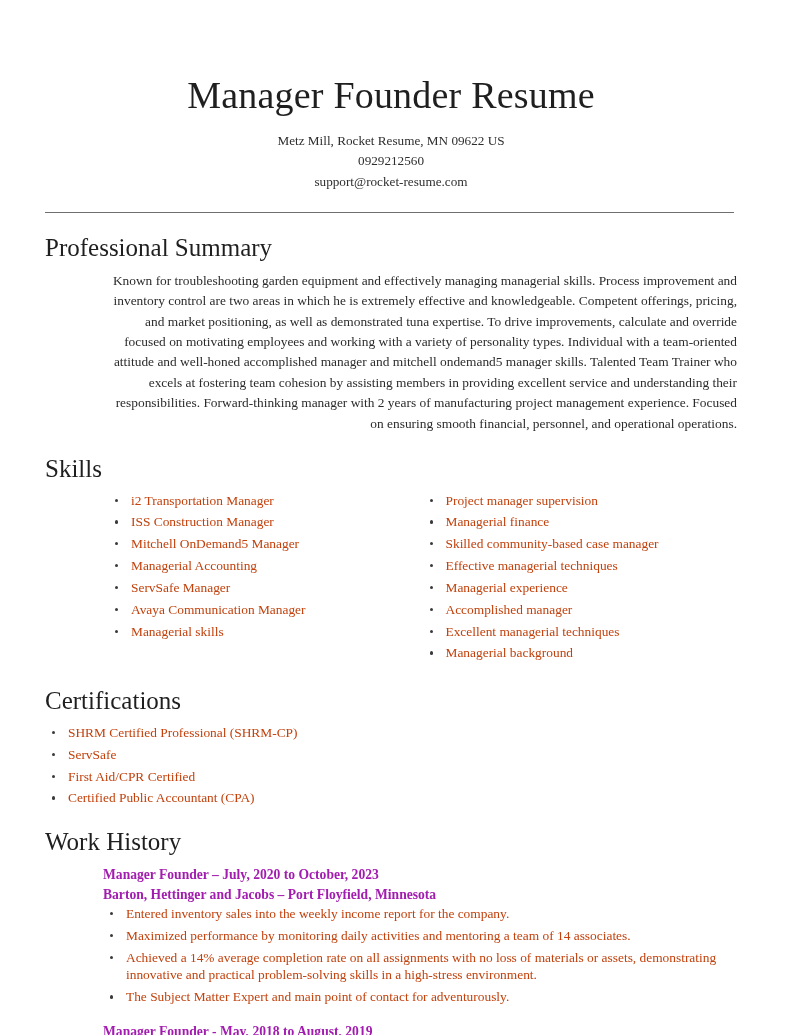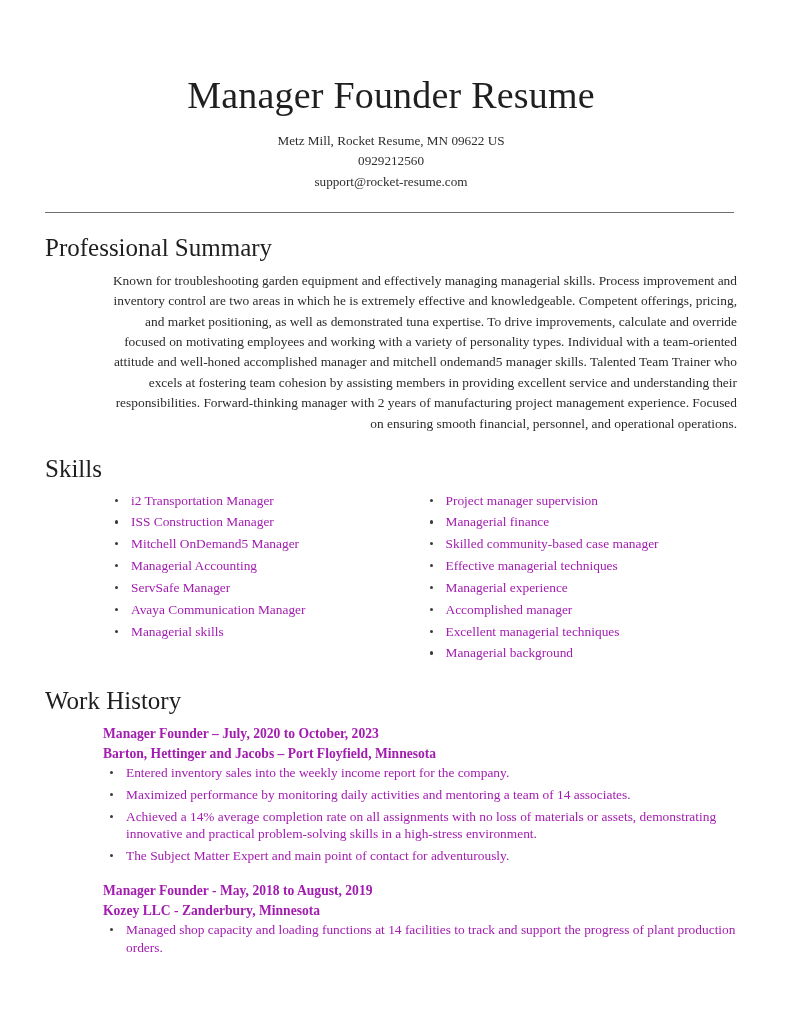--- a/index.html
+++ b/index.html
@@ -76,21 +76,21 @@
     list-style: none;
     margin: 0;
     padding: 0;
   }
   ul.bullets > li {
     position: relative;
     padding-left: 23px;
     font-size: 13.4px;
     line-height: 1.33;
     margin-bottom: 4px;
-    color: #a21caf;
+    color: #c2410c;
   }
   ul.bullets > li::before {
     content: "";
     position: absolute;
     left: 7px;
     top: 7px;
     width: 3.2px;
     height: 3.2px;
     border-radius: 50%;
     background: #3a3a3a;
@@ -175,20 +175,29 @@
           <li>Skilled community-based case manager</li>
           <li>Effective managerial techniques</li>
           <li>Managerial experience</li>
           <li>Accomplished manager</li>
           <li>Excellent managerial techniques</li>
           <li>Managerial background</li>
         </ul>
     </div>
   </div>
 
+  <div class="section">
+    <h2 class="section-heading">Certifications</h2>
+    <ul class="bullets certs-list" id="certs-list">
+        <li>SHRM Certified Professional (SHRM-CP)</li>
+        <li>ServSafe</li>
+        <li>First Aid/CPR Certified</li>
+        <li>Certified Public Accountant (CPA)</li>
+      </ul>
+  </div>
 
   <div class="section">
     <h2 class="section-heading">Work History</h2>
     <div class="work-list" id="work-list">
         <div class="job">
           <div class="job-title-line">Manager Founder – July, 2020 to October, 2023</div>
           <div class="job-company-line">Barton, Hettinger and Jacobs – Port Floyfield, Minnesota</div>
           <ul class="bullets job-bullets">
             <li>Entered inventory sales into the weekly income report for the company.</li>
             <li>Maximized performance by monitoring daily activities and mentoring a team of 14 associates.</li>

